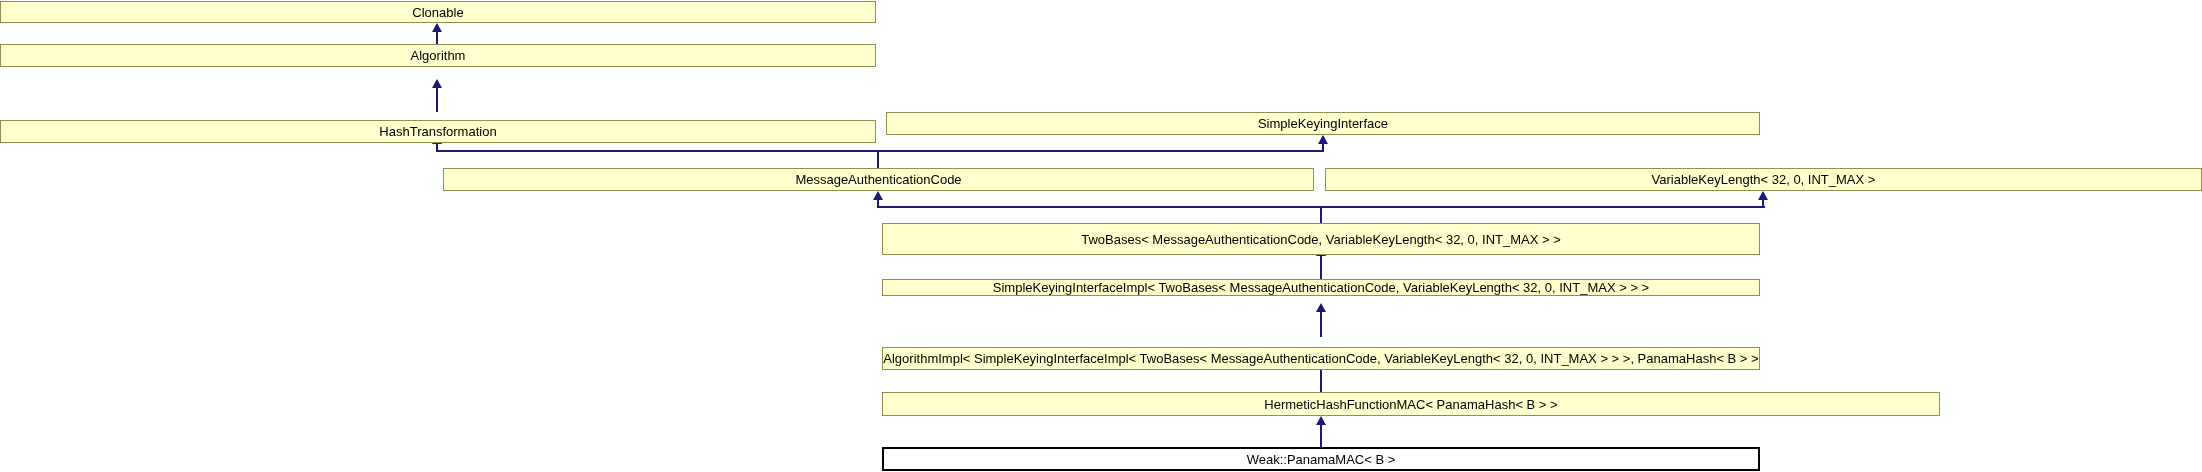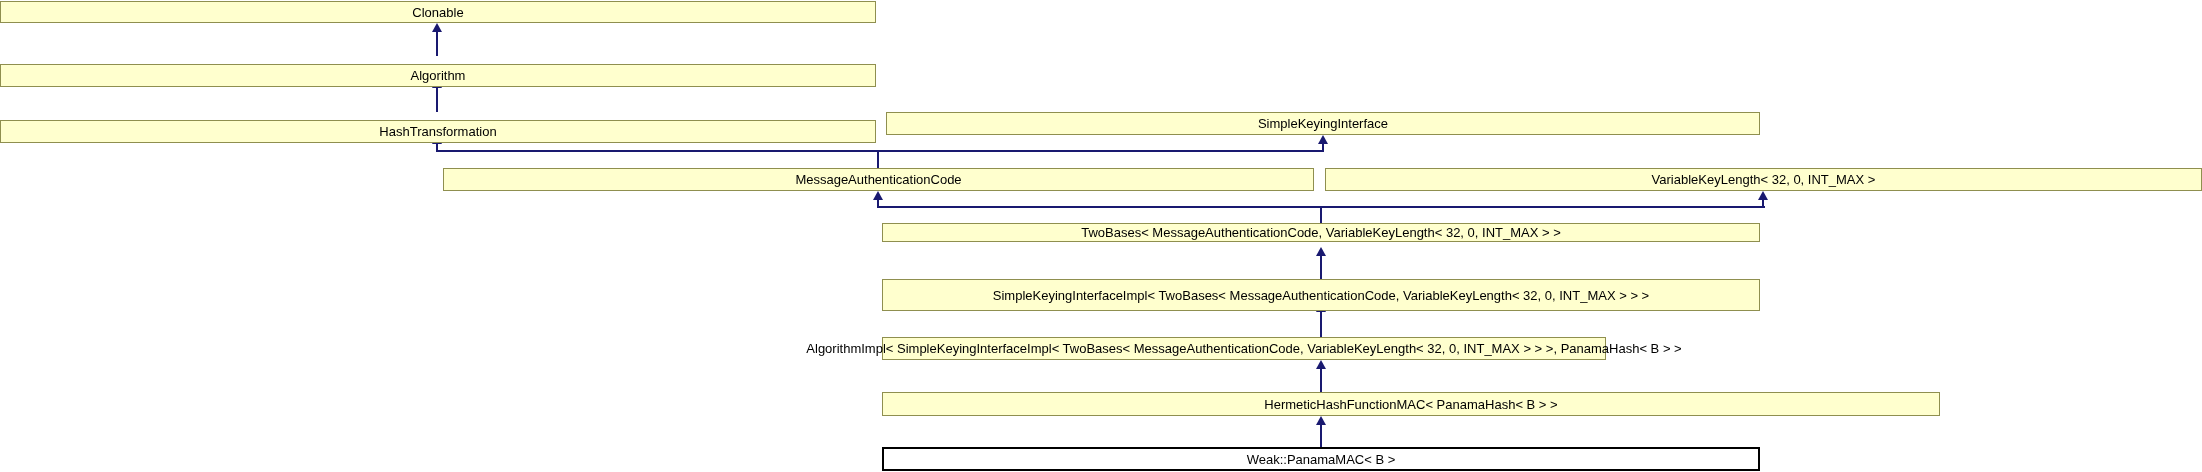--- a/index.html
+++ b/index.html
@@ -73,42 +73,42 @@
     <div class="edge-arrow" style="left: 1318px; top: 135px;"></div>
     <div class="edge-arrow" style="left: 873px; top: 191px;"></div>
     <div class="edge-arrow" style="left: 1758px; top: 191px;"></div>
     <div class="edge-arrow" style="left: 1316px; top: 247px;"></div>
     <div class="edge-arrow" style="left: 1316px; top: 303px;"></div>
     <div class="edge-arrow" style="left: 1316px; top: 360px;"></div>
     <div class="edge-arrow" style="left: 1316px; top: 416px;"></div>
     <div class="node" style="left: 0px; top: 1px; width: 876px; height: 22px;">
       <span>Clonable</span>
     </div>
-    <div class="node" style="left: 0px; top: 64px; width: 876px; height: 23px;">
+    <div class="node" style="left: 0px; top: 44px; width: 876px; height: 23px;">
       <span>Algorithm</span>
     </div>
     <div class="node" style="left: 0px; top: 120px; width: 876px; height: 23px;">
       <span>HashTransformation</span>
     </div>
     <div class="node" style="left: 443px; top: 168px; width: 871px; height: 23px;">
       <span>MessageAuthenticationCode</span>
     </div>
     <div class="node" style="left: 886px; top: 112px; width: 874px; height: 23px;">
       <span>SimpleKeyingInterface</span>
     </div>
     <div class="node" style="left: 1325px; top: 168px; width: 877px; height: 23px; justify-content: center;">
       <span>VariableKeyLength&lt; 32, 0, INT_MAX &gt;</span>
     </div>
-    <div class="node" style="left: 882px; top: 223px; width: 878px; height: 19px;">
+    <div class="node" style="left: 882px; top: 223px; width: 878px; height: 32px;">
       <span>TwoBases&lt; MessageAuthenticationCode, VariableKeyLength&lt; 32, 0, INT_MAX &gt; &gt;</span>
     </div>
-    <div class="node" style="left: 882px; top: 279px; width: 878px; height: 32px; text-align: center;">
+    <div class="node" style="left: 882px; top: 279px; width: 878px; height: 17px; text-align: center;">
       <span>SimpleKeyingInterfaceImpl&lt; TwoBases&lt; MessageAuthenticationCode, VariableKeyLength&lt; 32, 0, INT_MAX &gt; &gt; &gt;</span>
     </div>
-    <div class="node" style="left: 882px; top: 337px; width: 724px; height: 23px;">
+    <div class="node" style="left: 882px; top: 347px; width: 878px; height: 23px;">
       <span>AlgorithmImpl&lt; SimpleKeyingInterfaceImpl&lt; TwoBases&lt; MessageAuthenticationCode, VariableKeyLength&lt; 32, 0, INT_MAX &gt; &gt; &gt;, PanamaHash&lt; B &gt; &gt;</span>
     </div>
     <div class="node" style="left: 882px; top: 392px; width: 1058px; height: 24px;">
       <span>HermeticHashFunctionMAC&lt; PanamaHash&lt; B &gt; &gt;</span>
     </div>
     <div class="node current" style="left: 882px; top: 447px; width: 878px; height: 24px;">
       <span>Weak::PanamaMAC&lt; B &gt;</span>
     </div>
   </div>
 

